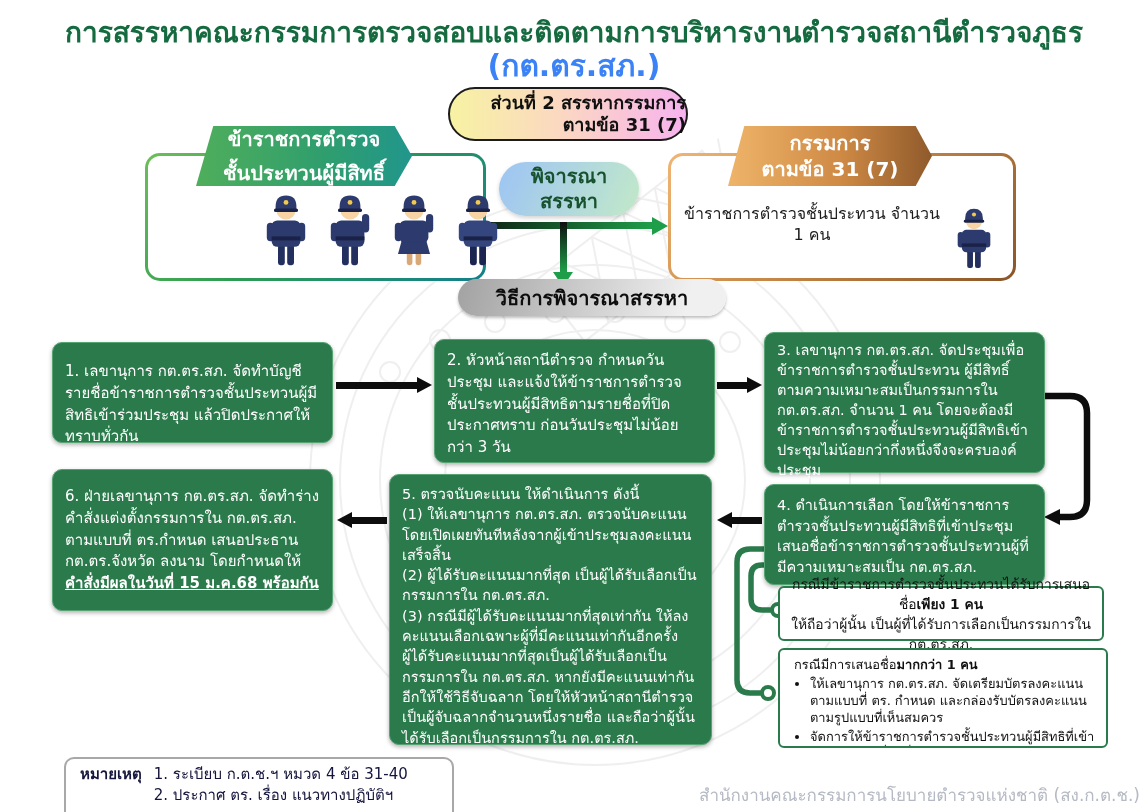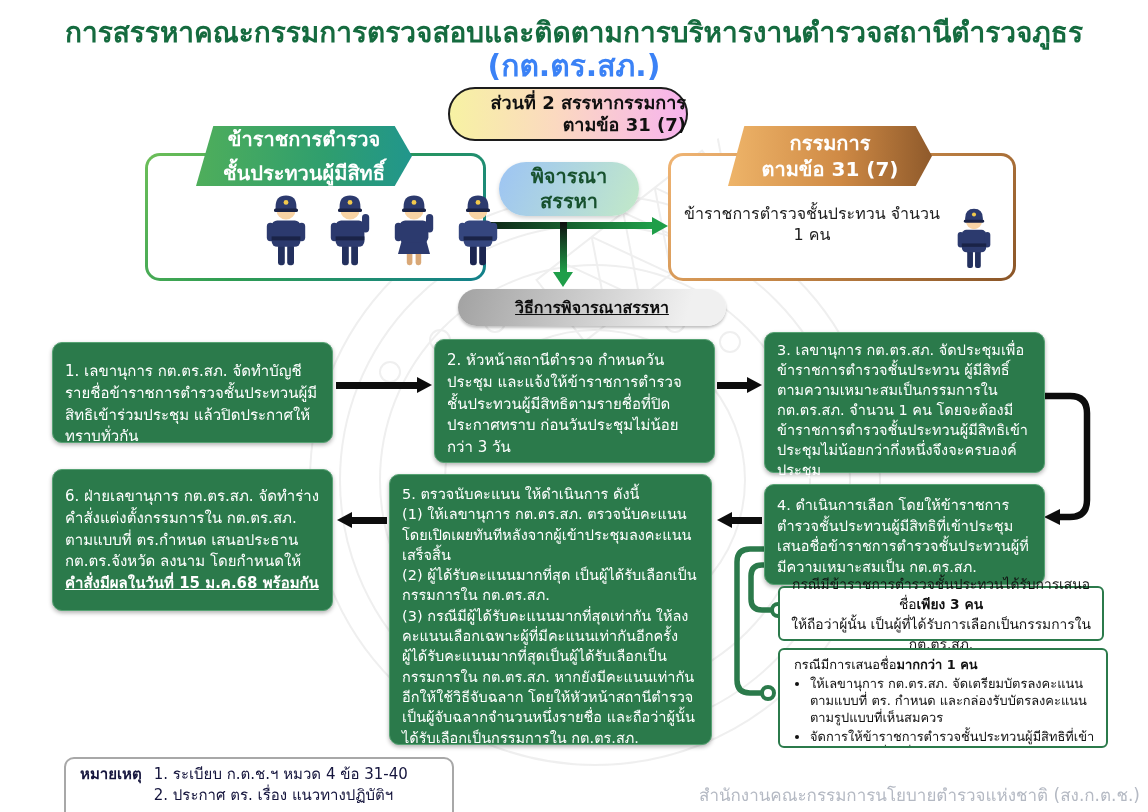--- a/index.html
+++ b/index.html
@@ -53,24 +53,24 @@
           background:linear-gradient(90deg,#0b0b0b,#1f9e49);z-index:1;}
   .garrow-head-right{position:absolute;left:652px;top:217px;width:0;height:0;
           border-top:9px solid transparent;border-bottom:9px solid transparent;
           border-left:16px solid #1f9e49;z-index:1;}
   .garrow-v{position:absolute;left:560px;top:222px;width:7px;height:50px;
           background:linear-gradient(180deg,#0e0e0e,#1f9e49);z-index:1;}
   .garrow-head-down{position:absolute;left:553px;top:272px;width:0;height:0;
           border-left:10.5px solid transparent;border-right:10.5px solid transparent;
           border-top:15px solid #1f9e49;z-index:1;}
 
-  .method-pill{position:absolute;left:458px;top:289px;width:268px;height:37px;border-radius:19px;
+  .method-pill{position:absolute;left:458px;top:279px;width:268px;height:37px;border-radius:19px;
           background:linear-gradient(105deg,#a2a2a2,#f0f0f0 85%);display:flex;align-items:center;
-          justify-content:center;font-size:16px;font-weight:bold;color:#0d0d0d;z-index:3;
-          box-shadow:0 2px 3px rgba(0,0,0,.25);text-decoration:underline;}
+          justify-content:center;font-size:20px;font-weight:bold;color:#0d0d0d;z-index:3;
+          box-shadow:0 2px 3px rgba(0,0,0,.25);}
 
   
   .step{position:absolute;background:#2b7a4b;color:#fff;border-radius:10px;
           border:1px solid #57a374;box-shadow:0 2px 4px rgba(0,0,0,.3);
           padding:8px 12px;font-size:15px;line-height:1.45;z-index:2;}
   #step1{left:52px;top:342px;width:281px;height:101px;padding-top:18px;box-sizing:border-box;}
   #step2{left:434px;top:339px;width:281px;height:124px;box-sizing:border-box;padding-top:10px;}
   #step3{left:764px;top:332px;width:281px;height:141px;box-sizing:border-box;
          font-size:14.5px;line-height:1.38;padding-top:7px;}
   #step4{left:764px;top:484px;width:281px;height:101px;box-sizing:border-box;
@@ -272,21 +272,21 @@
   </svg>
 
   <svg class="svg-abs" style="left:718px;top:537px;" width="86" height="176" viewBox="0 0 86 176">
     <path d="M 86 12 H 32 Q 19 12 19 25 V 143 Q 19 156 32 156 H 42" fill="none" stroke="#2b7a4b" stroke-width="5.5" stroke-linecap="round"></path>
     <path d="M 86 28 H 44 Q 33 28 33 39 V 62 Q 33 73 44 73 H 52" fill="none" stroke="#2b7a4b" stroke-width="5.5" stroke-linecap="round"></path>
     <circle cx="60" cy="73" r="6" fill="#fff" stroke="#2b7a4b" stroke-width="4"></circle>
     <circle cx="50" cy="156" r="6" fill="#fff" stroke="#2b7a4b" stroke-width="4"></circle>
   </svg>
 
   <div class="case-box" id="caseA">
-    <div><span>กรณีมีข้าราชการตำรวจชั้นประทวนได้รับการเสนอชื่อ</span><span class="bold">เพียง 3 คน</span></div>
+    <div><span>กรณีมีข้าราชการตำรวจชั้นประทวนได้รับการเสนอชื่อ</span><span class="bold">เพียง 1 คน</span></div>
     <div>ให้ถือว่าผู้นั้น เป็นผู้ที่ได้รับการเลือกเป็นกรรมการใน กต.ตร.สภ.</div>
   </div>
   <div class="case-box" id="caseB">
     <div><span>กรณีมีการเสนอชื่อ</span><span class="bold">มากกว่า 1 คน</span></div>
     <ul>
       <li>ให้เลขานุการ กต.ตร.สภ. จัดเตรียมบัตรลงคะแนนตามแบบที่ ตร. กำหนด และกล่องรับบัตรลงคะแนนตามรูปแบบที่เห็นสมควร</li>
       <li>จัดการให้ข้าราชการตำรวจชั้นประทวนผู้มีสิทธิที่เข้าประชุมเขียนชื่อผู้ที่ตนเลือกจำนวน 1 คน แล้วนำมาใส่ในกล่องรับบัตรลงคะแนน</li>
     </ul>
   </div>
 

